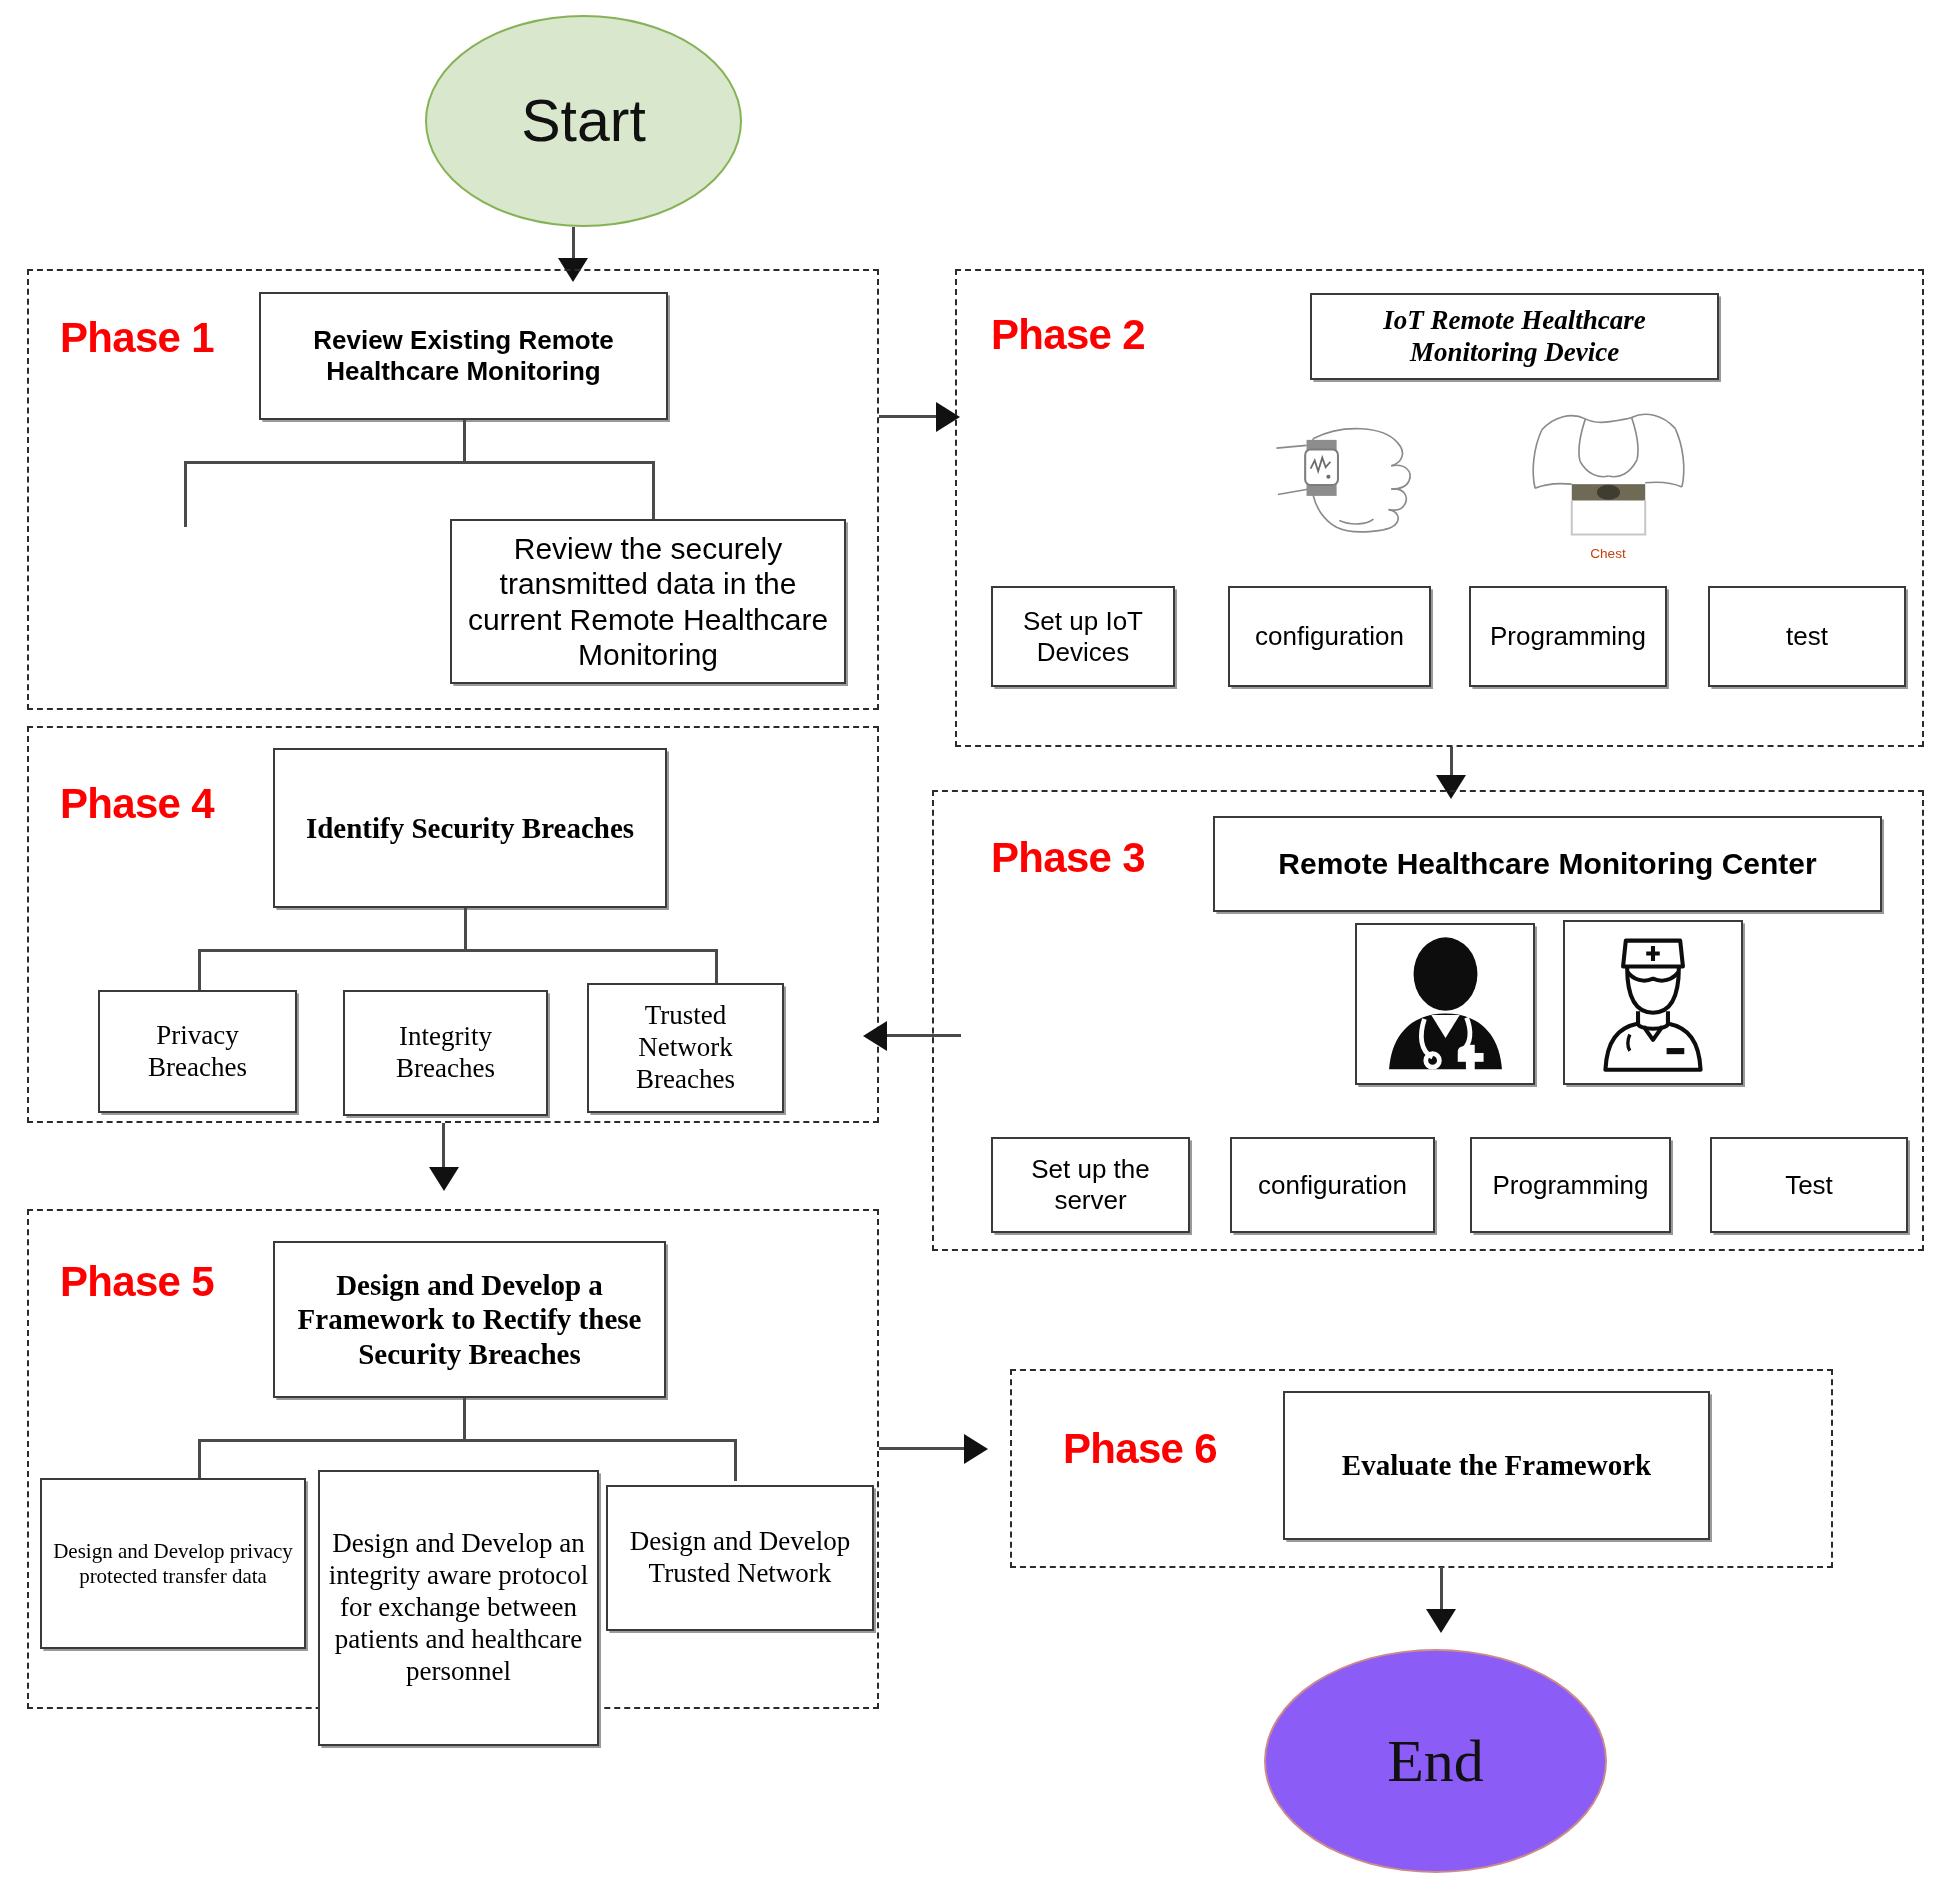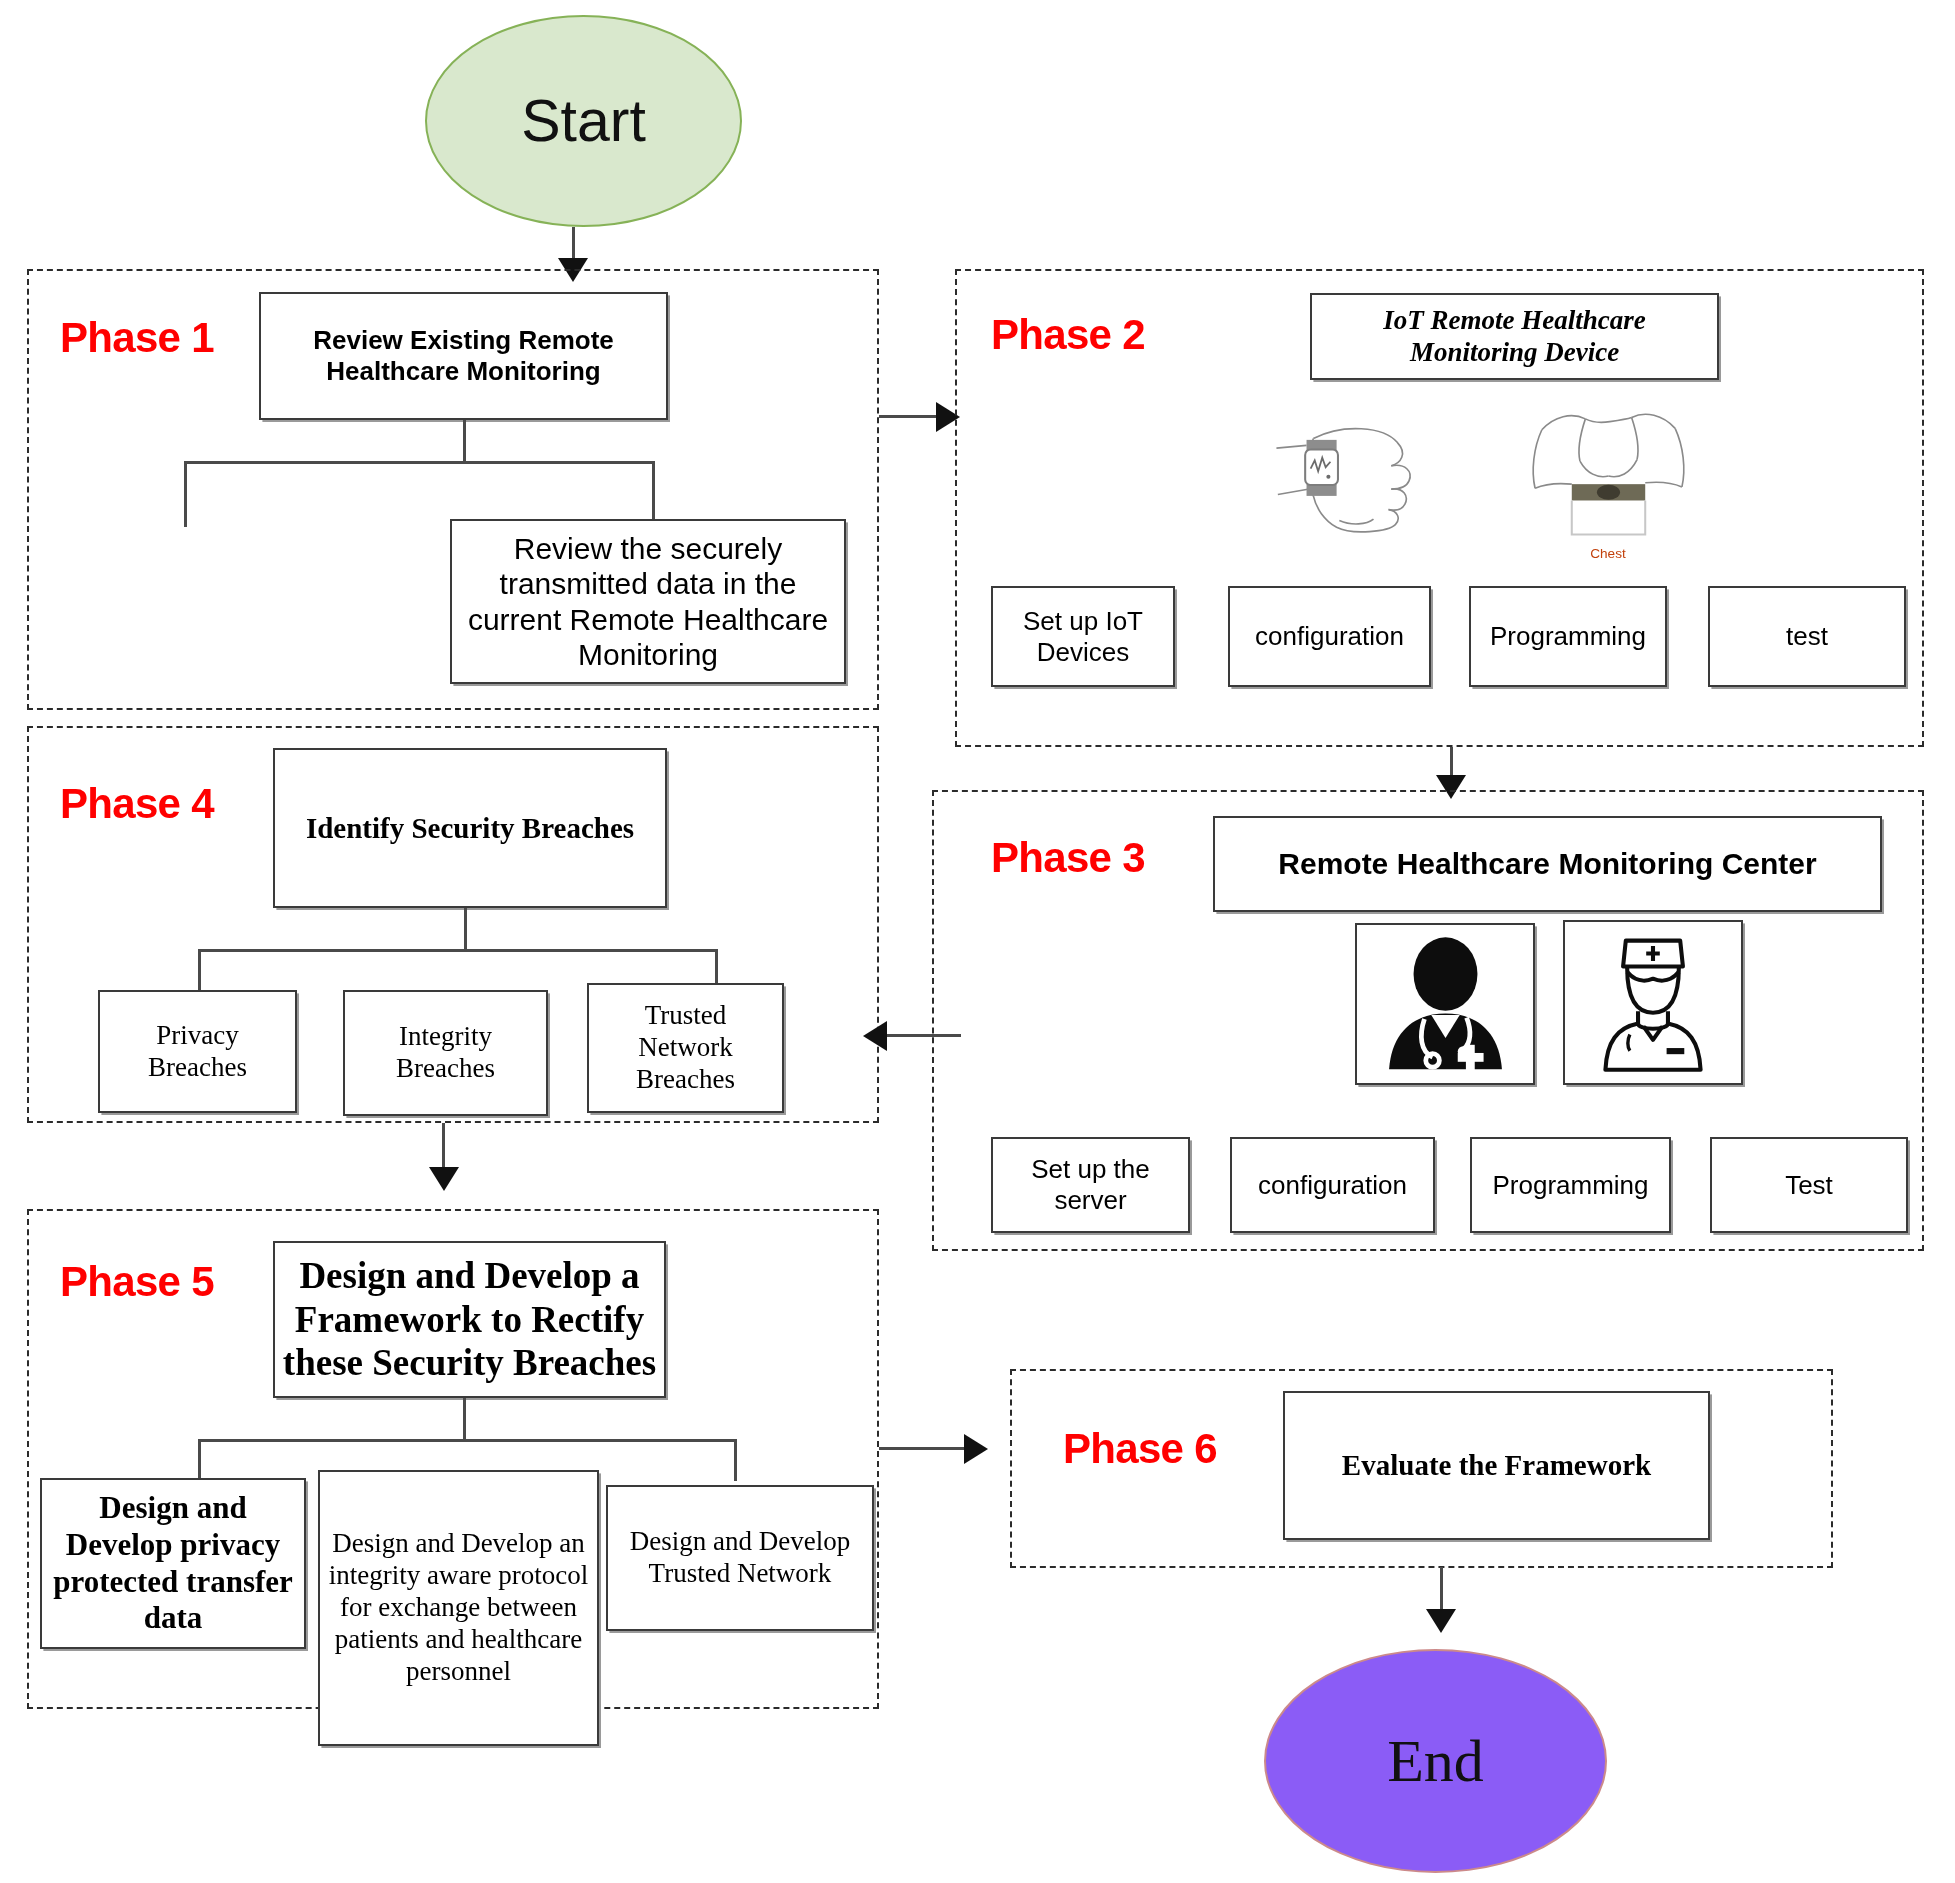--- a/index.html
+++ b/index.html
@@ -247,30 +247,30 @@
     <span class="node-text reg-sans" style="font-size:26px;">Test</span>
   </div>
 
   <div class="abs vline" style="left:442px;top:1123px;height:56px;"></div>
   <div class="arrow-d" style="left:429px;top:1167px;"></div>
 
   <div class="abs phase-box" style="left:27px;top:1209px;width:852px;height:500px;"></div>
   <div class="abs phase-label" style="left:60px;top:1261px;font-size:42px;">Phase 5</div>
 
   <div class="abs node" style="left:273px;top:1241px;width:393px;height:157px;">
-    <span class="node-text bold-serif" style="font-size:37px;">Design and Develop a Framework to Rectify these Security Breaches</span>
+    <span class="node-text bold-serif" style="font-size:29px;">Design and Develop a Framework to Rectify these Security Breaches</span>
   </div>
 
   <div class="abs vline" style="left:463px;top:1398px;height:42px;"></div>
   <div class="abs hline" style="left:198px;top:1439px;width:539px;"></div>
   <div class="abs vline" style="left:198px;top:1439px;height:42px;"></div>
   <div class="abs vline" style="left:734px;top:1439px;height:42px;"></div>
 
   <div class="abs node" style="left:40px;top:1478px;width:266px;height:171px;">
-    <span class="node-text reg-serif" style="font-size:31px;font-weight:bold;">Design and Develop privacy protected transfer data</span>
+    <span class="node-text reg-serif" style="font-size:21px;">Design and Develop privacy protected transfer data</span>
   </div>
   <div class="abs node" style="left:318px;top:1470px;width:281px;height:276px;">
     <span class="node-text reg-serif" style="font-size:27px;">Design and Develop an integrity aware protocol for exchange between patients and healthcare personnel</span>
   </div>
   <div class="abs node" style="left:606px;top:1485px;width:268px;height:146px;">
     <span class="node-text reg-serif" style="font-size:27px;">Design and Develop Trusted Network</span>
   </div>
 
   <div class="abs hline" style="left:879px;top:1447px;width:96px;"></div>
   <div class="arrow-r" style="left:964px;top:1434px;"></div>

